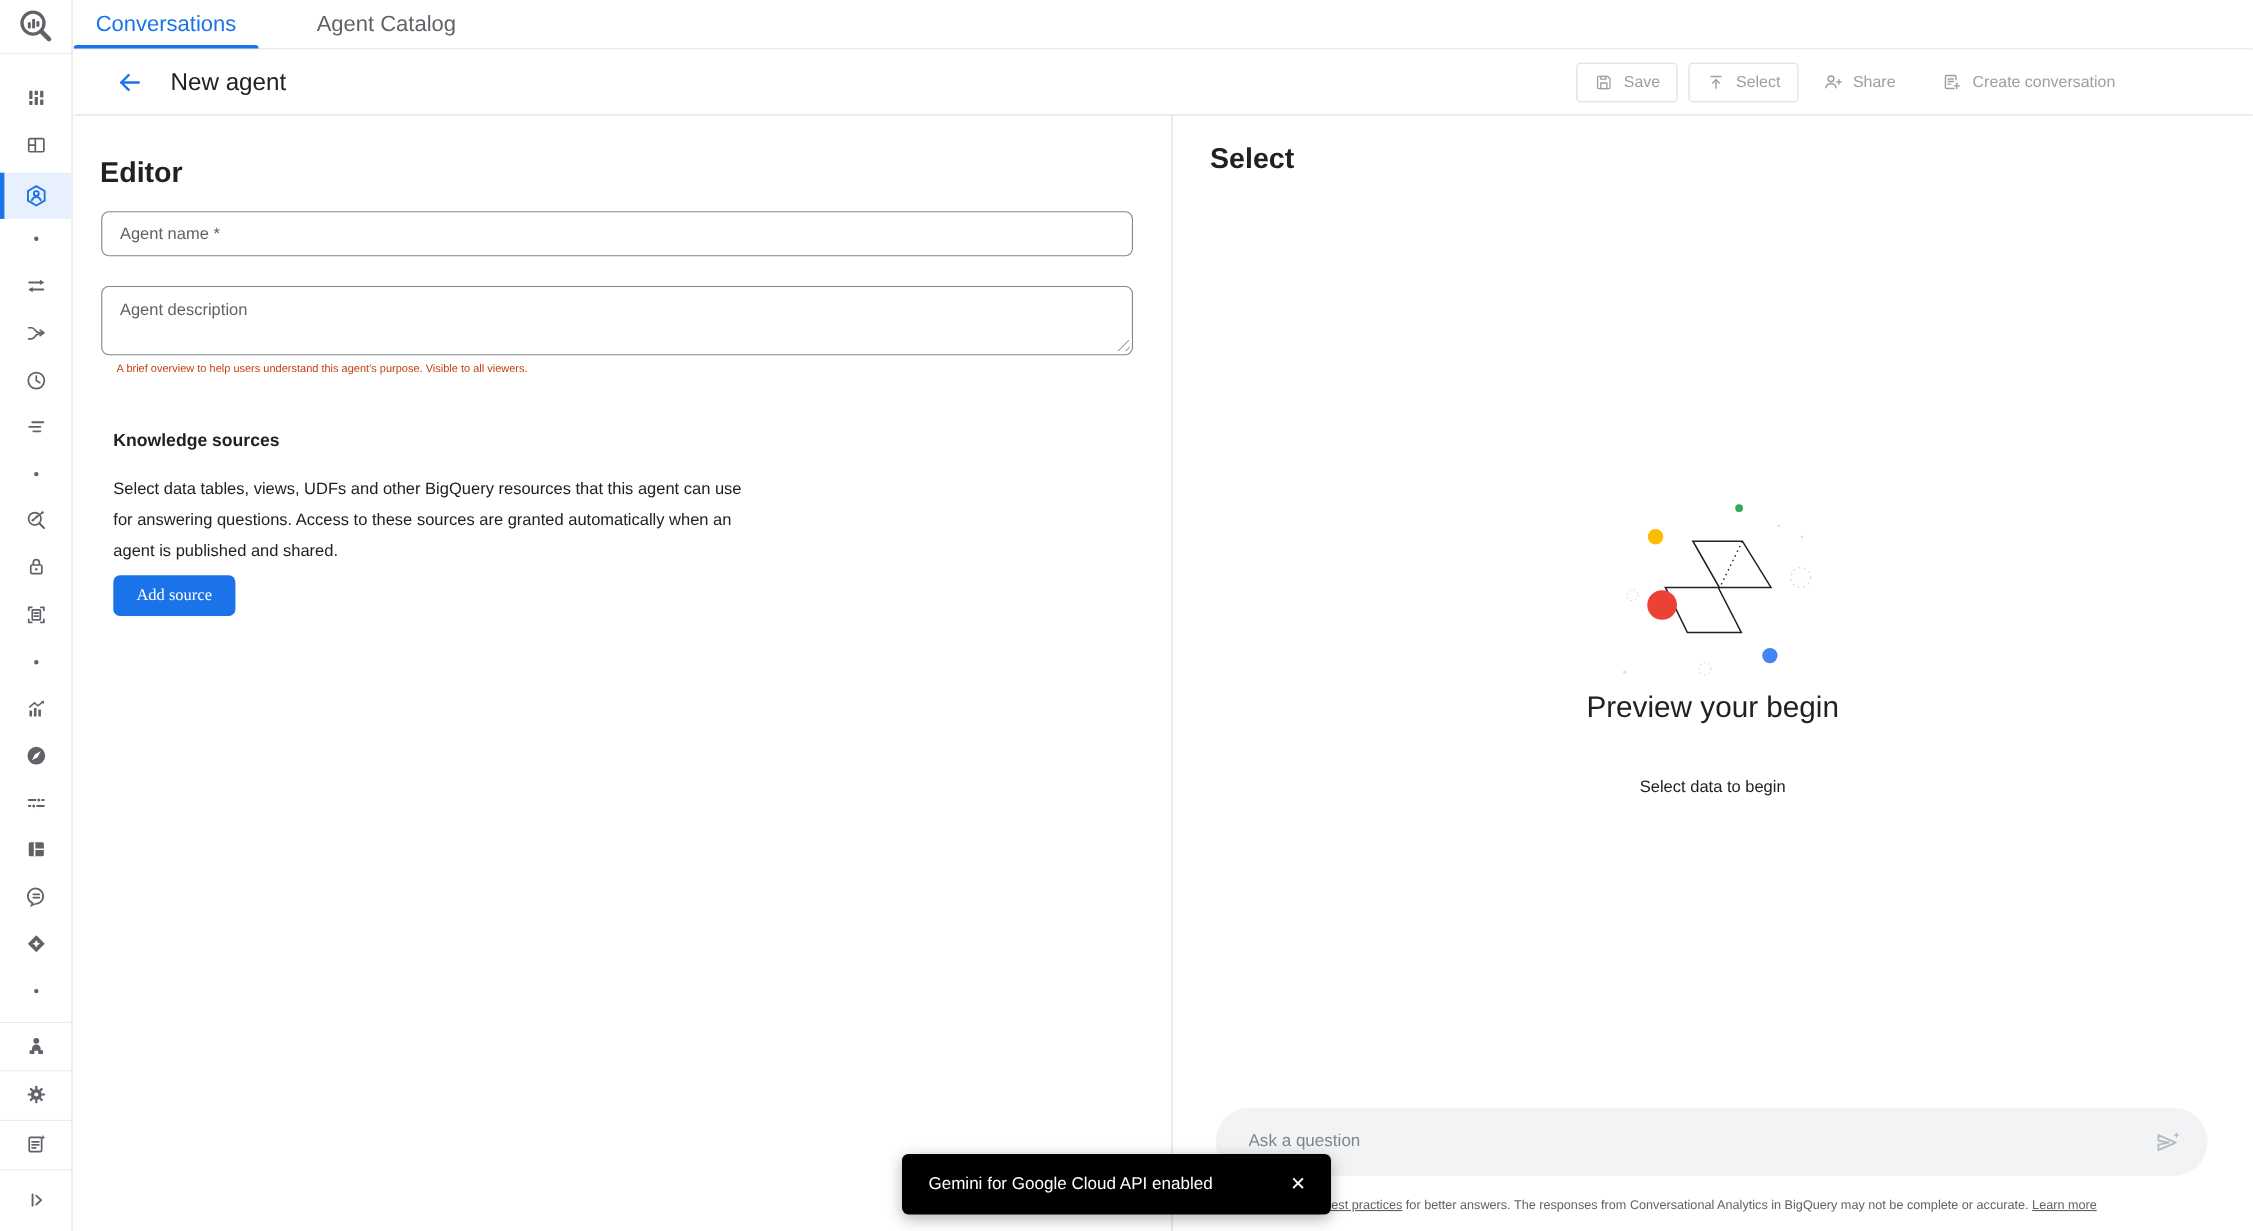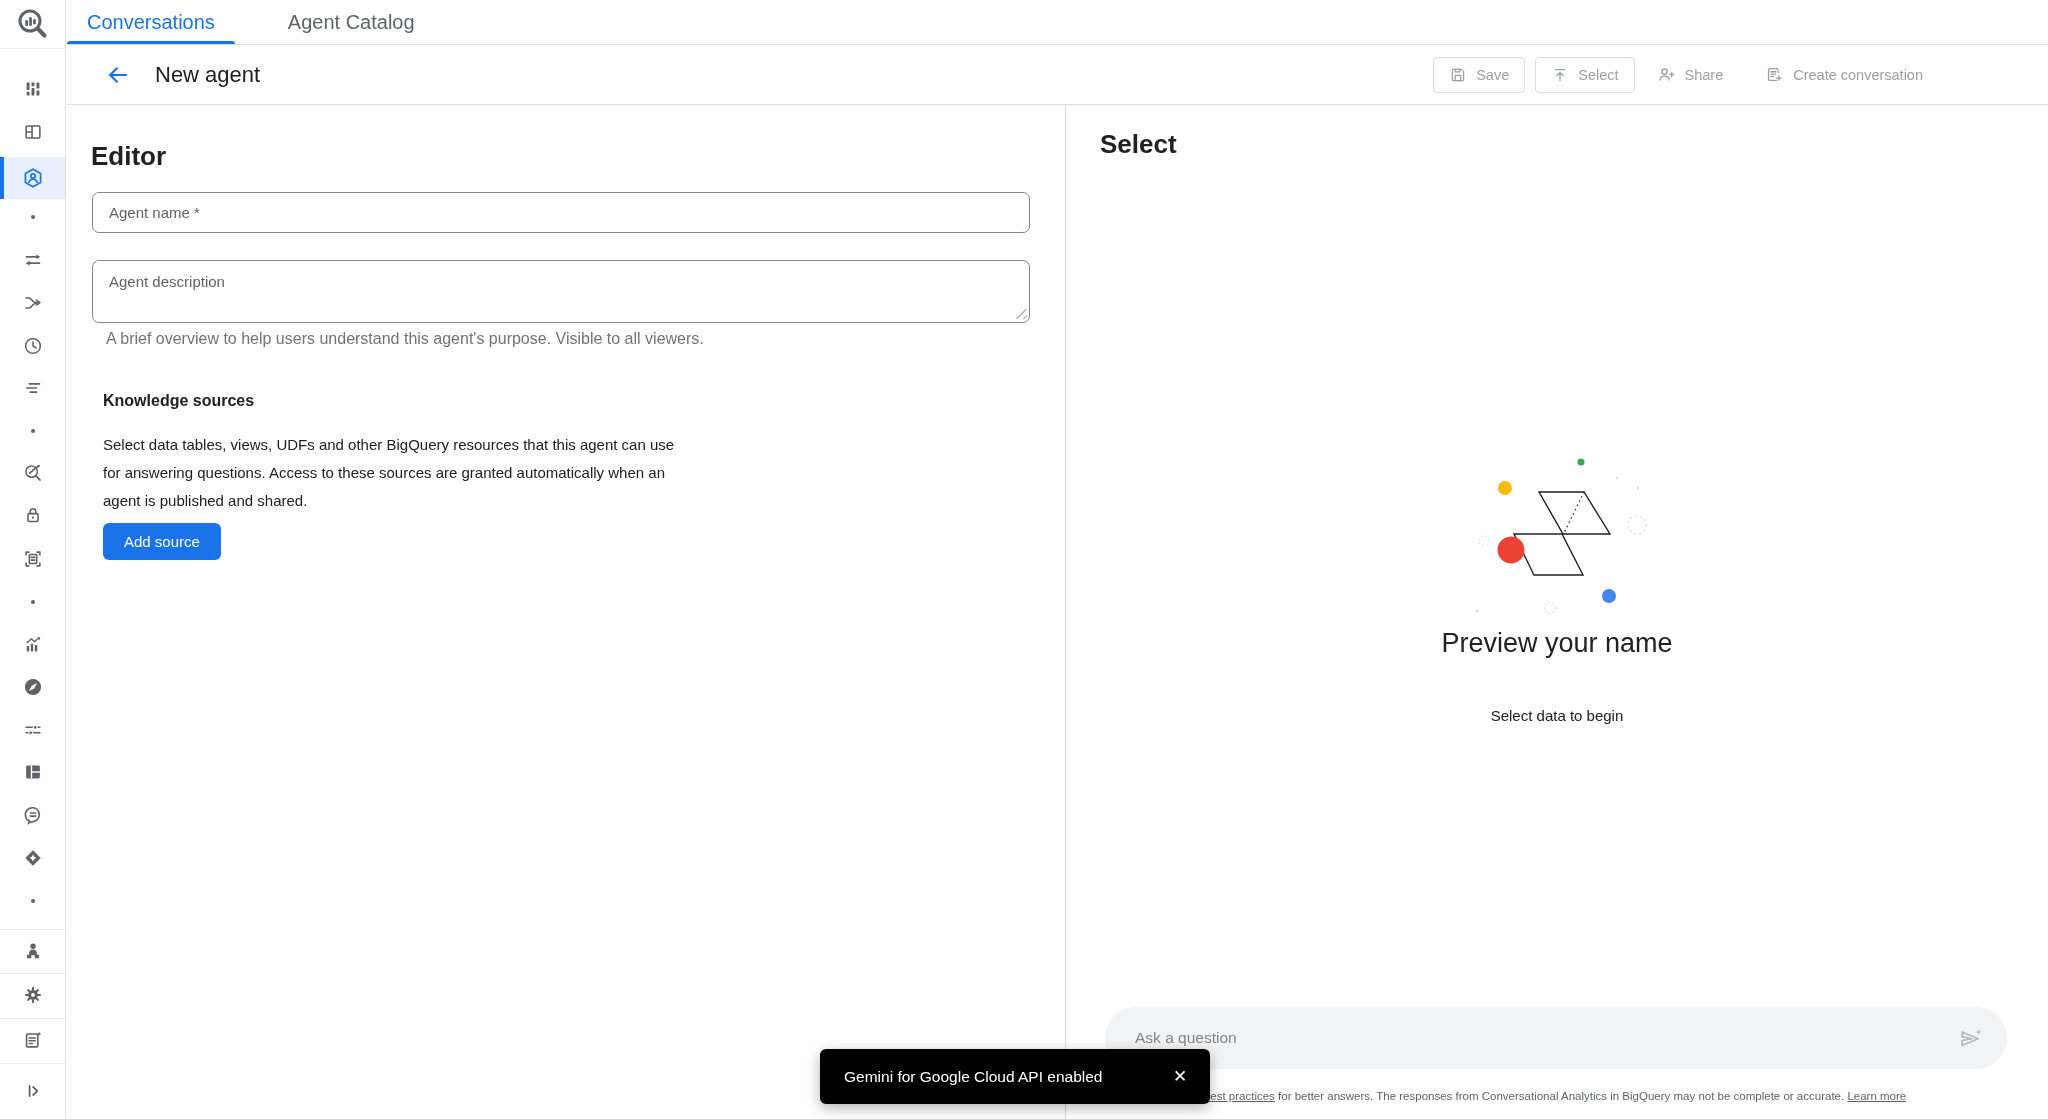--- a/index.html
+++ b/index.html
@@ -36,24 +36,24 @@
   .vdiv{position:absolute;left:1065px;top:105px;bottom:0;width:1px;background:#dadce0;z-index:1}
   .editor-h{position:absolute;left:91px;top:141px;font-size:26px;color:#202124}
   .field{position:absolute;left:92px;width:938px;border:1px solid #80868b;border-radius:7px;font-size:15px;color:#202124;font-family:"Liberation Sans",sans-serif;background:#fff}
   .field::placeholder{color:#5f6368}
   .name-input{top:192px;height:41px;padding:0 16px}
   .desc-input{top:260px;height:63px;padding:11px 16px;resize:none;line-height:20px}
   .grip{position:absolute;left:1014px;top:306px;width:13px;height:13px;overflow:hidden;pointer-events:none}
   .grip::before,.grip::after{content:"";position:absolute;width:18px;border-top:1.4px solid #9aa0a6;transform:rotate(-45deg)}
   .grip::before{left:-3px;top:9px}
   .grip::after{left:2px;top:11px}
-  .helper{position:absolute;left:106px;top:330px;font-size:16px;color:#737373}
+  .helper{position:absolute;left:106px;top:330px;font-size:10px;color:#c2410c}
   .ks-h{position:absolute;left:103px;top:392px;font-size:16px;color:#202124}
   .ks-body{position:absolute;left:103px;top:431px;width:580px;font-size:15px;line-height:28px;color:#202124}
-  .add-source{position:absolute;left:103px;top:523px;height:37px;display:inline-flex;align-items:center;padding:0 21px;background:#1a73e8;color:#fff;border:none;border-radius:6px;font-size:15px;cursor:pointer;font-family:Liberation Sans, sans-serif}
+  .add-source{position:absolute;left:103px;top:523px;height:37px;display:inline-flex;align-items:center;padding:0 21px;background:#1a73e8;color:#fff;border:none;border-radius:6px;font-size:15px;cursor:pointer;font-family:Liberation Serif, serif}
 
   
   .preview-h{position:absolute;left:1100px;top:129px;font-size:26px;color:#202124}
   .illus{position:absolute;left:1467px;top:450px}
   .empty-title{position:absolute;left:1066px;width:982px;top:628px;text-align:center;font-size:27px;color:#202124}
   .empty-sub{position:absolute;left:1066px;width:982px;top:707px;text-align:center;font-size:15px;color:#202124}
   .askbar{position:absolute;left:1105px;top:1007px;width:902px;height:62px;background:#f1f3f4;border-radius:31px;display:flex;align-items:center;padding:0 22px 0 30px}
   .ask-input{flex:1;border:none;background:transparent;outline:none;font-size:15.5px;color:#202124;font-family:"Liberation Sans",sans-serif}
   .ask-input::placeholder{color:#80868b}
   .send{width:30px;height:30px;display:flex;align-items:center;justify-content:center;cursor:pointer}
@@ -368,21 +368,21 @@
     <path d="M72,42 L117,42 L143,84 L96,84 Z" stroke="#202124" stroke-width="1.4"></path>
     <path d="M47,84 L95,84 L116,125 L67,125 Z" stroke="#202124" stroke-width="1.4"></path>
     <line x1="117" y1="42" x2="97" y2="83" stroke="#202124" stroke-width="1.2" stroke-dasharray="1.5,3.2"></line>
     <circle cx="114" cy="12" r="3.5" fill="#34a853"></circle>
     <circle cx="38" cy="38" r="7" fill="#fbbc04"></circle>
     <circle cx="44" cy="100" r="13.5" fill="#ea4335"></circle>
     <circle cx="142" cy="146" r="7" fill="#4285f4"></circle>
   </svg>
 </div>
 
-<div class="empty-title">Preview your name</div>
+<div class="empty-title">Preview your begin</div>
 <div class="empty-sub">Select data to begin</div>
 
 <div class="askbar">
   <input class="ask-input" type="text" placeholder="Ask a question" style="">
   <div class="send">
     <svg width="27" height="27" viewBox="0 0 24 24" fill="none">
       <path d="M4.6,18.2 L18.6,12.2 L4.6,6.2 V10.6 L13.2,12.2 L4.6,13.8 Z" stroke="#b6bac0" stroke-width="1.5" stroke-linejoin="round"></path>
       <path d="M19.2,3.6 L19.9,5.5 L21.8,6.2 L19.9,6.9 L19.2,8.8 L18.5,6.9 L16.6,6.2 L18.5,5.5 Z" fill="#b6bac0"></path>
     </svg>
   </div>

